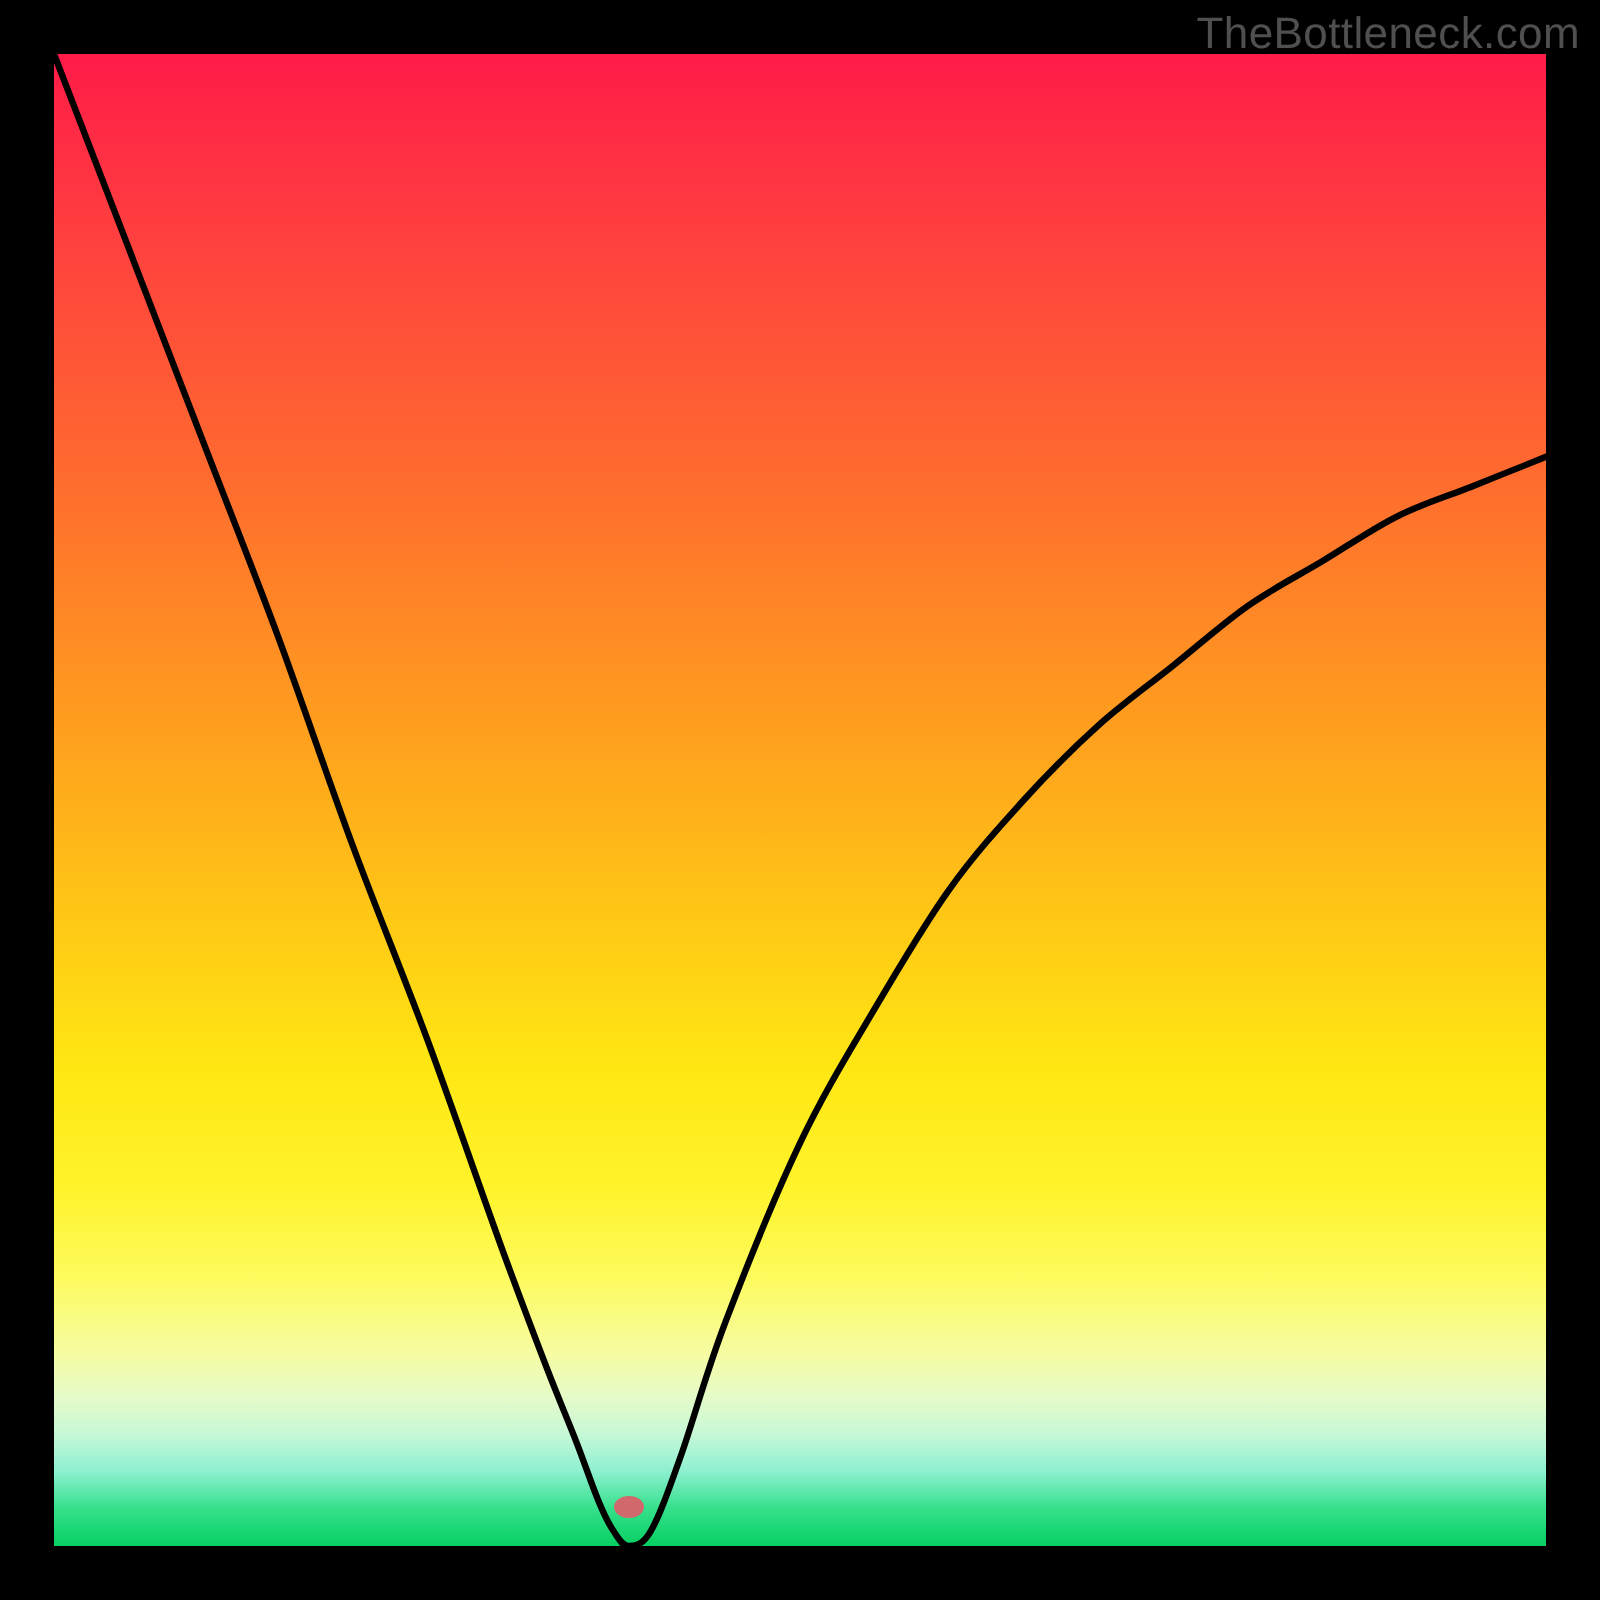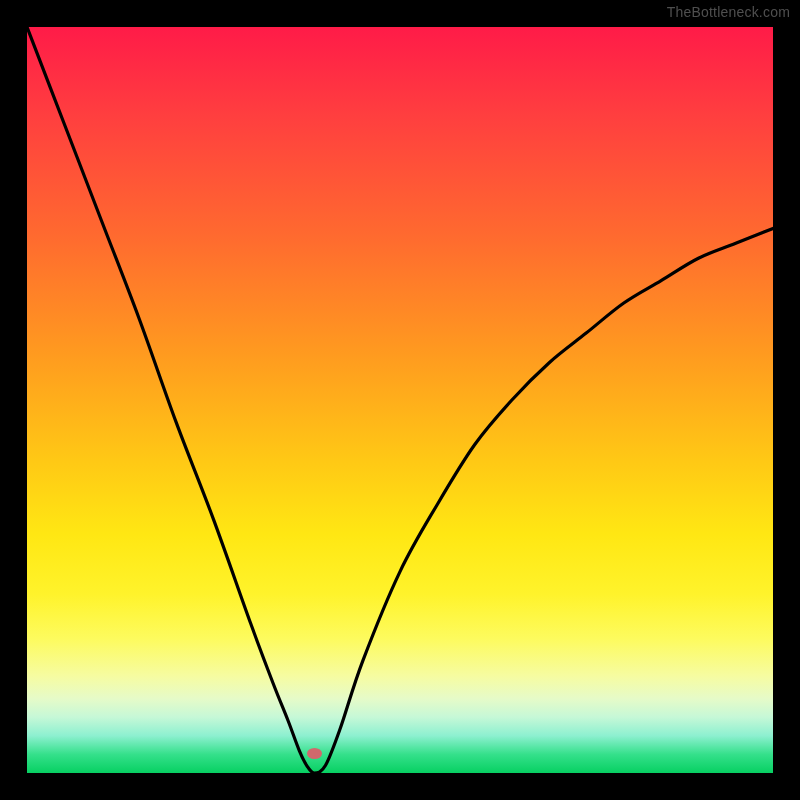--- a/index.html
+++ b/index.html
@@ -52,21 +52,21 @@
   .marker {
     position: absolute;
     background: #d1686c;
     border-radius: 50% / 50%;
   }
   .watermark {
     position: absolute;
     top: 4px;
     right: 10px;
     color: #4f4f4f;
-    font-size: 14px;
+    font-size: 22px;
     font-weight: 500;
     letter-spacing: 0.2px;
     user-select: none;
   }
 </style>
 </head>
 <body>
 
 <div class="frame">
   <div class="plot">

